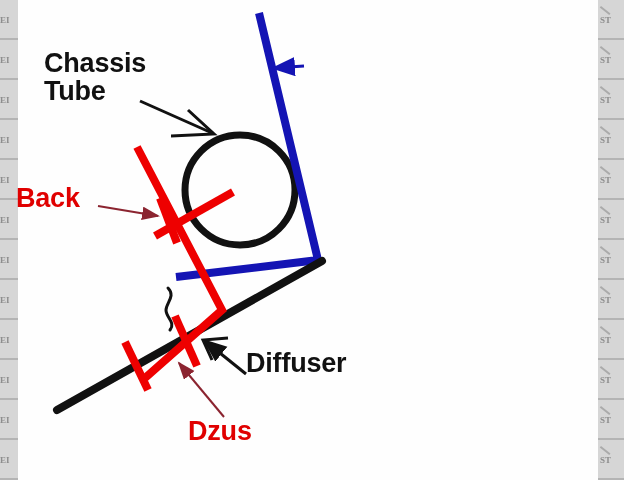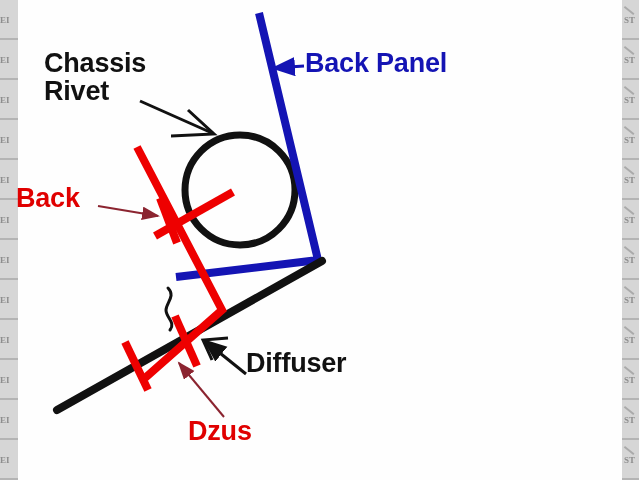--- a/index.html
+++ b/index.html
@@ -23,21 +23,21 @@
   }
   
   .edge-strip {
     position: absolute;
     top: 0;
     height: 480px;
     background: #d6d6d6;
     overflow: hidden;
   }
   .edge-strip.left  { left: 0;  width: 18px; }
-  .edge-strip.right { right: 1px; width: 17px; }
+  .edge-strip.right { right: 16px; width: 26px; }
   .strip-cell {
     position: relative;
     height: 40px;
     border-bottom: 2px solid #b4b4b4;
     box-sizing: border-box;
     color: #8d8d8d;
     font-size: 9px;
     font-family: "Liberation Serif", serif;
     font-weight: bold;
     line-height: 40px;
@@ -149,23 +149,22 @@
 
     <line x1="98" y1="206" x2="158" y2="216" stroke="#8b2430" stroke-width="2" marker-end="url(#arrow-dred)"></line>
 
     <line x1="246" y1="374" x2="205" y2="341" stroke="#111111" stroke-width="3" marker-end="url(#arrow-black)"></line>
     <path d="M228,338 L203,340 L212,360" fill="none" stroke="#111111" stroke-width="3"></path>
 
     <line x1="224" y1="417" x2="179" y2="363" stroke="#8b2430" stroke-width="2" marker-end="url(#arrow-dred)"></line>
   </svg>
 
   <div class="lbl" id="label-chassis-tube">Chassis
-Rivet</div>
+Tube</div>
 
-  <div class="lbl" id="label-back-panel">Back Panel</div>
 
   <div class="lbl" id="label-rivet">Back</div>
 
 
   <div class="lbl" id="label-dzus">Dzus</div>
 
   <div class="lbl" id="label-diffuser">Diffuser</div>
 
 </div>
 

